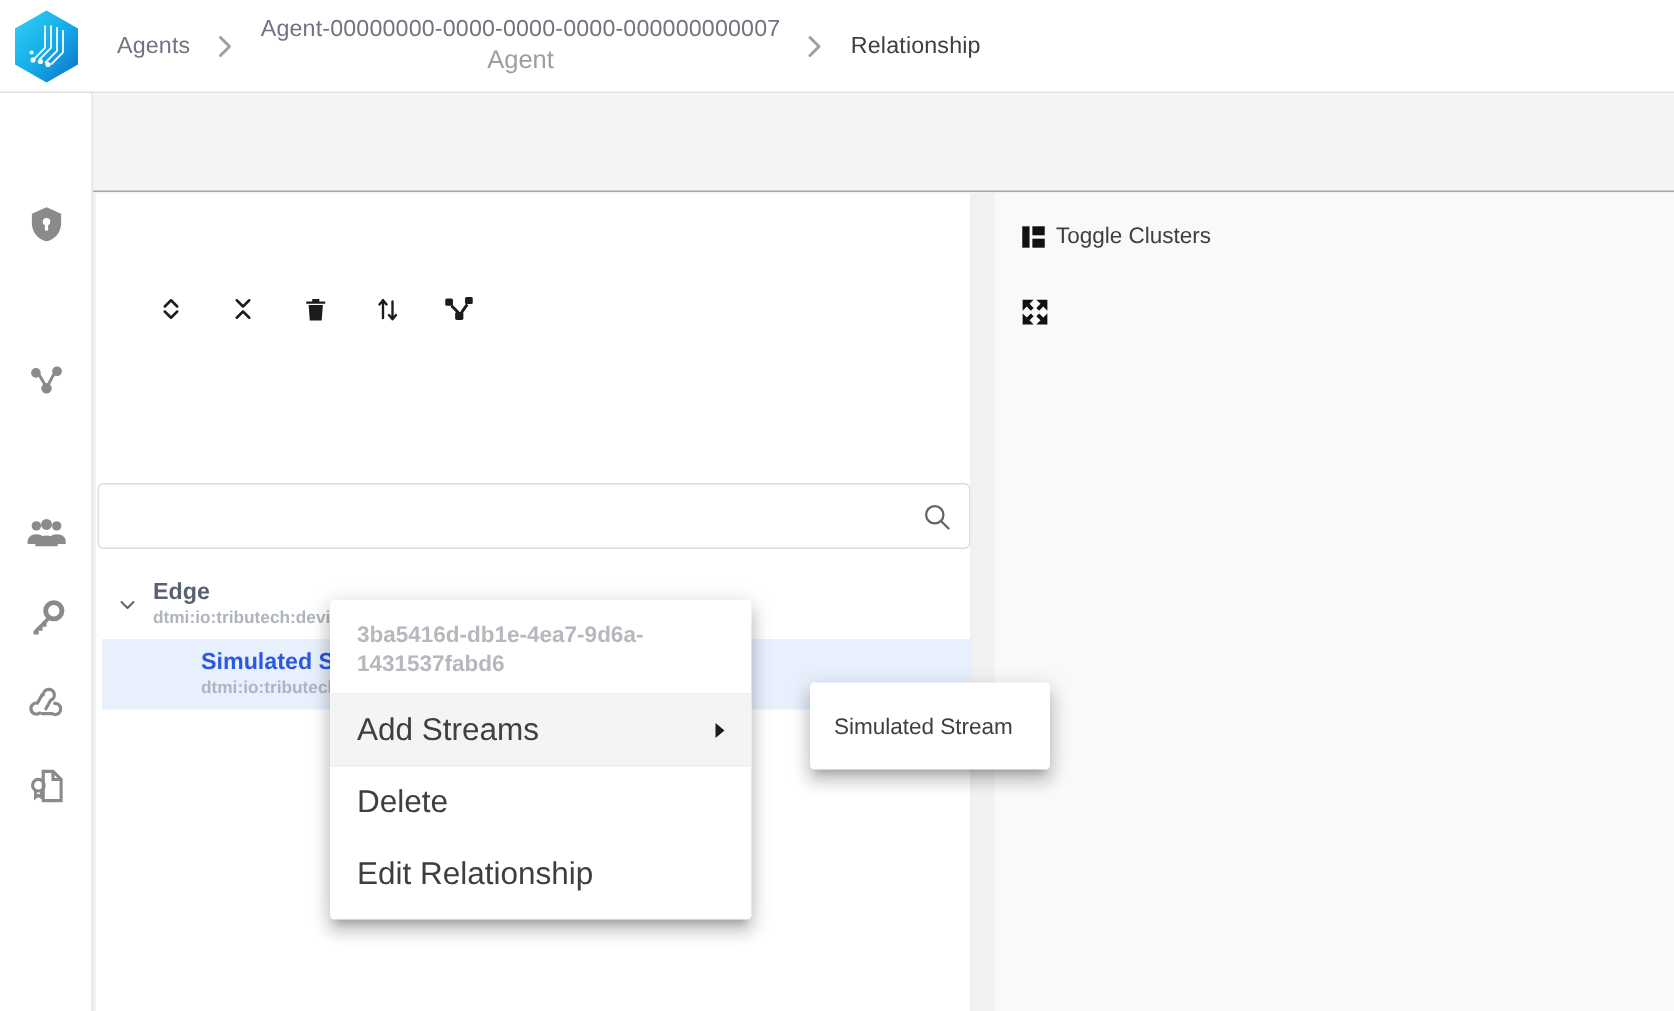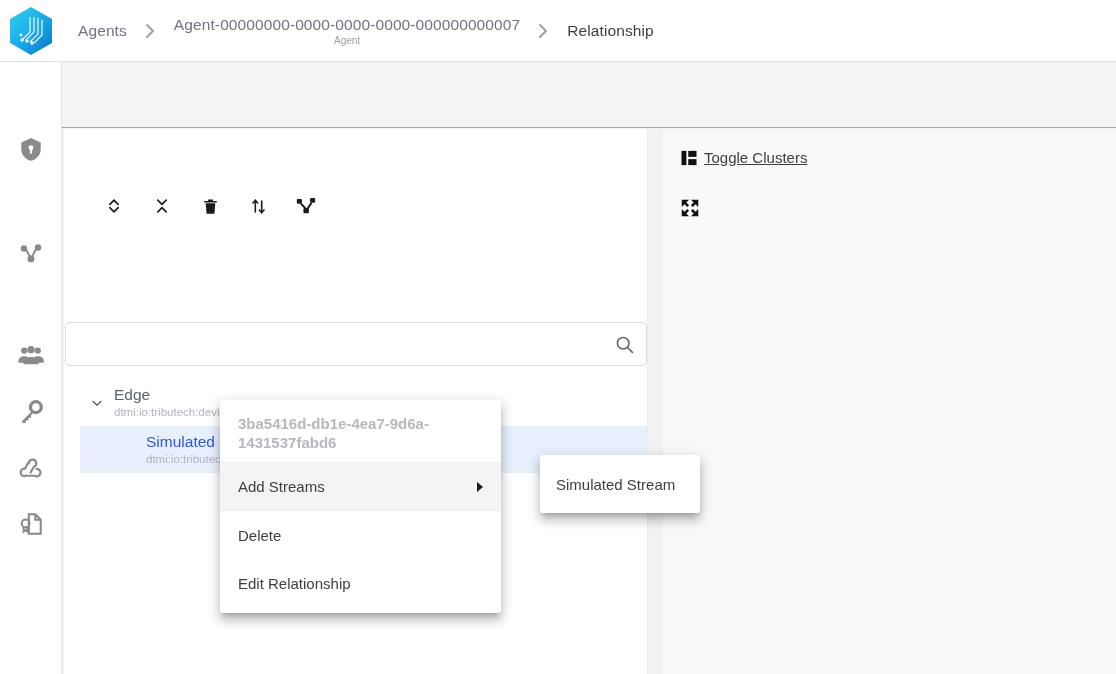--- a/index.html
+++ b/index.html
@@ -17,21 +17,21 @@
     background: #ffffff; border-bottom: 1px solid #e0e0e0;
     display: flex; align-items: center;
   }
   #logo-wrap { width: 62px; height: 62px; display: flex; align-items: center; justify-content: center; }
   .logo-svg { width: 46px; height: 50px; display: block; }
 
   #breadcrumb { display: flex; align-items: center; height: 62px; padding-left: 16px; }
   .crumb { display: flex; flex-direction: column; align-items: center; justify-content: center; }
   .crumb-main { font-size: 15.5px; color: #6f7480; letter-spacing: .1px; white-space: nowrap; }
   .crumb-main.active { color: #3c4043; }
-  .crumb-sub { font-size: 10px; color: #9aa0a6; margin-top: 1px; }
+  .crumb-sub { font-size: 17px; color: #9aa0a6; margin-top: 1px; }
   .crumb-sep {
     font-size: 17px; color: #9aa0a6; margin: 0 18px; font-weight: 600;
     font-family: "DejaVu Sans", sans-serif; line-height: 1;
   }
   .crumb-sep svg { display:block; }
 
   
   #rail {
     position: absolute; left: 0; top: 62px; width: 62px; height: 612px;
     background: #ffffff; border-right: 1px solid #e3e3e3;
@@ -76,21 +76,21 @@
     display: flex; align-items: center;
   }
   #search-input {
     flex: 1; height: 42px; border: none; outline: none; background: transparent;
     font-size: 14px; color: #3c4043; padding: 0 14px;
     font-family: "Liberation Sans", sans-serif;
   }
   #search-icon-btn { width: 44px; height: 42px; display: flex; align-items: center; justify-content: center; cursor: pointer; }
   #search-icon-btn svg { stroke: #5f6368; fill: none; }
 
-  #tree-list { position: absolute; left: 16px; top: 250px; width: 584px; }
+  #tree-list { position: absolute; left: 4px; top: 250px; width: 584px; font-weight: bold; }
   .tree-row {
     position: relative; display: flex; align-items: center; min-height: 44px;
     padding: 6px 0; cursor: pointer;
   }
   .tree-row.selected { background: #e8f0fe; }
   .tree-caret { width: 34px; display: flex; align-items: center; justify-content: center; flex: none; }
   .tree-caret svg { stroke: #5f6368; fill: none; }
   .tree-text { display: flex; flex-direction: column; }
   .tree-name { font-size: 15.5px; color: #5a6272; line-height: 19px; }
   .tree-row.selected .tree-name { color: #2b59e0; }
@@ -99,41 +99,41 @@
   .indent-2 { padding-left: 66px; }
 
   
   #graph-panel {
     position: absolute; left: 601px; top: 67px; width: 453px; height: 545px;
     background: #f9f9f9;
   }
   #toggle-clusters {
     position: absolute; left: 17px; top: 20px; display: flex; align-items: center; cursor: pointer;
   }
-  #toggle-clusters .tc-label { font-size: 15px; color: #3c4043; margin-left: 24px; text-decoration: underline; }
+  #toggle-clusters .tc-label { font-size: 15px; color: #3c4043; margin-left: 24px; }
   #fullscreen-btn { position: absolute; left: 16px; top: 68px; width: 26px; height: 26px; cursor: pointer; }
 
   
   #graph-canvas { position: absolute; left: 0; top: 0; width: 453px; height: 545px; }
 
   
   #ctx-menu {
     position: absolute; left: 220px; top: 400px; width: 281px; height: 213px;
     background: #ffffff; border-radius: 3px;
     box-shadow: 0 5px 5px -3px rgba(0,0,0,.2), 0 8px 10px 1px rgba(0,0,0,.14), 0 3px 14px 2px rgba(0,0,0,.12);
     overflow: hidden;
   }
   .ctx-header {
     padding: 14px 18px 10px 18px; font-size: 15px; color: #b5b8bd; line-height: 19px;
     border-bottom: 1px solid #eeeeee;
     font-weight: bold;
   }
   .ctx-item {
     height: 48px; display: flex; align-items: center; padding: 0 18px;
-    font-size: 15px; color: #3c4043; cursor: pointer;
+    font-size: 21px; color: #3c4043; cursor: pointer;
   }
   .ctx-item.hl { background: #f4f4f4; border-bottom: 1px solid #eeeeee; }
   .ctx-item .ctx-arrow { margin-left: auto; width: 0; height: 0;
     border-left: 6px solid #1c1c1c; border-top: 5px solid transparent; border-bottom: 5px solid transparent; }
 
   #ctx-submenu {
     position: absolute; left: 500px; top: 455px; width: 160px; height: 58px;
     background: #ffffff; border-radius: 3px;
     box-shadow: 0 5px 5px -3px rgba(0,0,0,.2), 0 8px 10px 1px rgba(0,0,0,.14), 0 3px 14px 2px rgba(0,0,0,.12);
     display: flex; align-items: center; margin-left: 40px;

